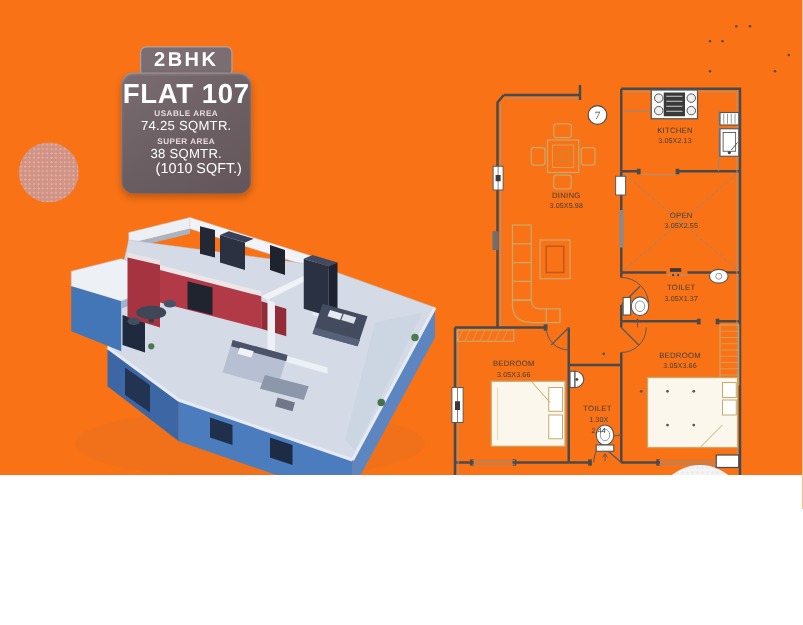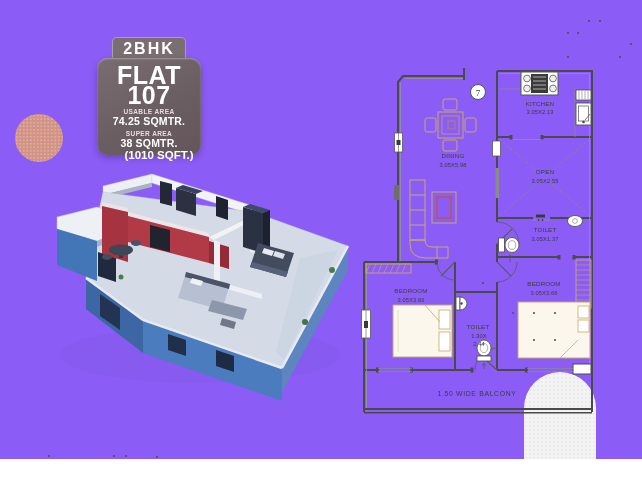--- a/index.html
+++ b/index.html
@@ -1,16 +1,16 @@
 <!DOCTYPE html>
 <html><head>
 <meta charset="utf-8">
 <style>
   html,body{margin:0;padding:0;background:#ffffff;}
-  .stage{position:relative;width:642px;height:459px;overflow:hidden;background:#8b5cf6;
+  .stage{position:relative;width:642px;height:380px;overflow:hidden;background:#f97316;
          font-family:"Liberation Sans",sans-serif;}
   
   .stadium{position:absolute;left:524px;top:372px;width:72px;height:128px;
            border-radius:36px 36px 0 0;background:#f3f3f4;
            background-image:radial-gradient(#ebebed 0.8px,transparent 1px);
            background-size:4px 4px;z-index:0;}
   
   .pink-circle{position:absolute;left:15px;top:114px;width:48px;height:48px;border-radius:50%;
            background-color:#d29384;
            background-image:radial-gradient(rgba(255,255,255,.25) .7px,transparent 1px);
@@ -26,24 +26,24 @@
                       114px 479px 0 0 #4d4d4d;}
   
   .badge-wrap{position:absolute;left:97px;top:37px;width:104px;z-index:4;text-align:center;}
   .badge-tab{position:relative;margin:0 auto;width:74px;height:24px;border-radius:5px;
            background:#7b6e72;border:1px solid rgba(255,255,255,.35);box-sizing:border-box;
            color:#fff;font-weight:bold;font-size:16px;letter-spacing:2px;line-height:22px;}
   .badge-card{position:relative;margin-top:-3px;width:104px;height:97px;border-radius:10px;
            background:linear-gradient(150deg,#7a6d71 0%,#6b5e62 55%,#635559 100%);
            box-shadow:0 3px 6px rgba(0,0,0,.22), inset 0 1px 2px rgba(255,255,255,.35);
            color:#ffffff;padding-top:7px;box-sizing:border-box;}
-  .badge-flat{font-size:25px;font-weight:bold;letter-spacing:.5px;line-height:20px;text-align:center;}
+  .badge-flat{font-size:22px;font-weight:bold;letter-spacing:.5px;line-height:20px;text-align:center;}
   .badge-sub{font-size:6.5px;font-weight:bold;color:#e6dcdf;letter-spacing:.4px;margin-top:3px;}
-  .badge-val{font-size:10.5px;font-weight:bold;letter-spacing:.2px;line-height:12px;text-align:center;}
-  .badge-sqft{font-size:11.5px;font-weight:bold;line-height:13px;margin-left:20px;}
+  .badge-val{font-size:10.5px;font-weight:normal;letter-spacing:.2px;line-height:12px;text-align:center;}
+  .badge-sqft{font-size:11.5px;font-weight:normal;line-height:13px;margin-left:20px;}
   svg.scene{position:absolute;left:0;top:0;z-index:2;}
   svg text{font-family:"Liberation Sans",sans-serif;fill:#3d3d3d;}
   .room-name{font-size:6.2px;letter-spacing:.2px;}
   .room-dims{font-size:5.7px;letter-spacing:.1px;}
   .balcony-label{font-size:6.8px;letter-spacing:.7px;}
   .unit-num{font-size:9px;font-family:"Liberation Serif",serif;}
 </style>
 </head>
 <body>
 

